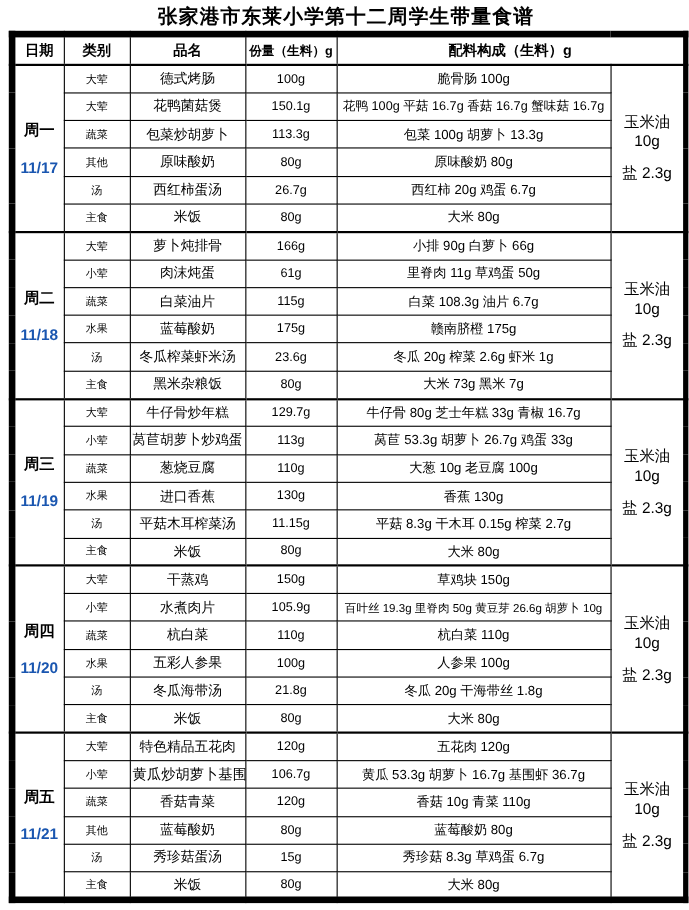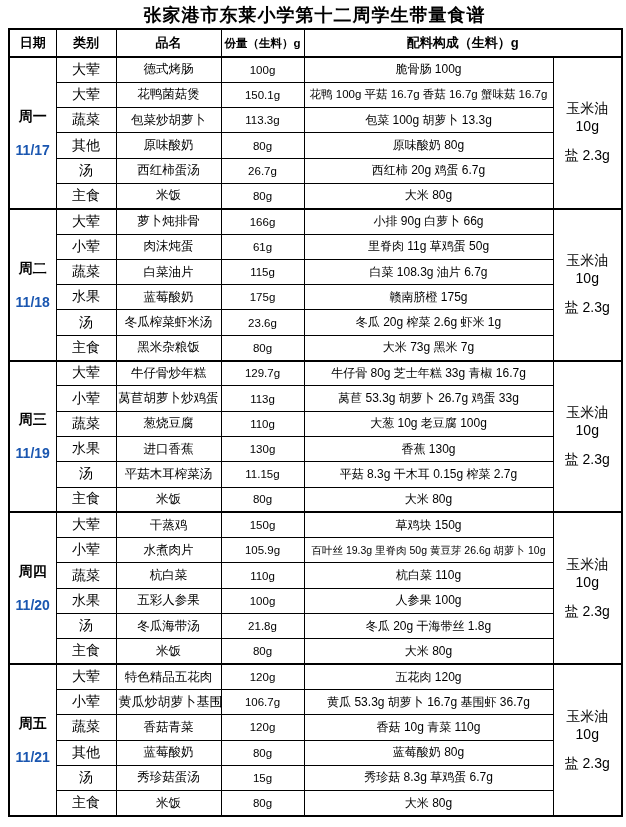--- a/index.html
+++ b/index.html
@@ -10,33 +10,33 @@
   }
   .page { position:relative; width:626px; height:827px; overflow:hidden; background:#fff; }
   .title {
     position:absolute; top:3px; left:8px; width:613px;
     text-align:center; font-size:18px; font-weight:bold; letter-spacing:1px;
     white-space:nowrap;
   }
   table.menu {
     position:absolute; left:8px; top:28px; width:613px;
     border-collapse:collapse; table-layout:fixed;
-    border:2px solid #000000;
+    border:6px solid #000000;
   }
   th, td {
     border:1px solid #000;
     padding:0 2px;
     text-align:center; vertical-align:middle;
     overflow:hidden;
   }
   thead tr { height:28px; }
   thead th { font-size:13px; font-weight:bold; border-bottom:2px solid #000; }
   tbody tr { height:25.3px; }
   tr.block-start td { border-top:2px solid #000; }
-  .cat-cell   { font-size:14px; }
+  .cat-cell   { font-size:10px; }
   .name-cell  { font-size:12.5px; }
   .amount-cell{ font-size:11.5px; }
   .ing-cell   { font-size:12px;margin-top:42px; }
   .day-cell   { font-weight:bold; }
   .day-label  { font-size:14px; font-weight:bold; margin-bottom:16px; }
   .day-date   { font-size:14px; font-weight:bold; color:var(--date-blue, #1a56b0); }
   .cond-cell  { font-size:14px; }
   .cond-line + .cond-line { margin-top:13px; }
   .fit { display:inline-block; white-space:nowrap; max-width:100%; }
 </style>

